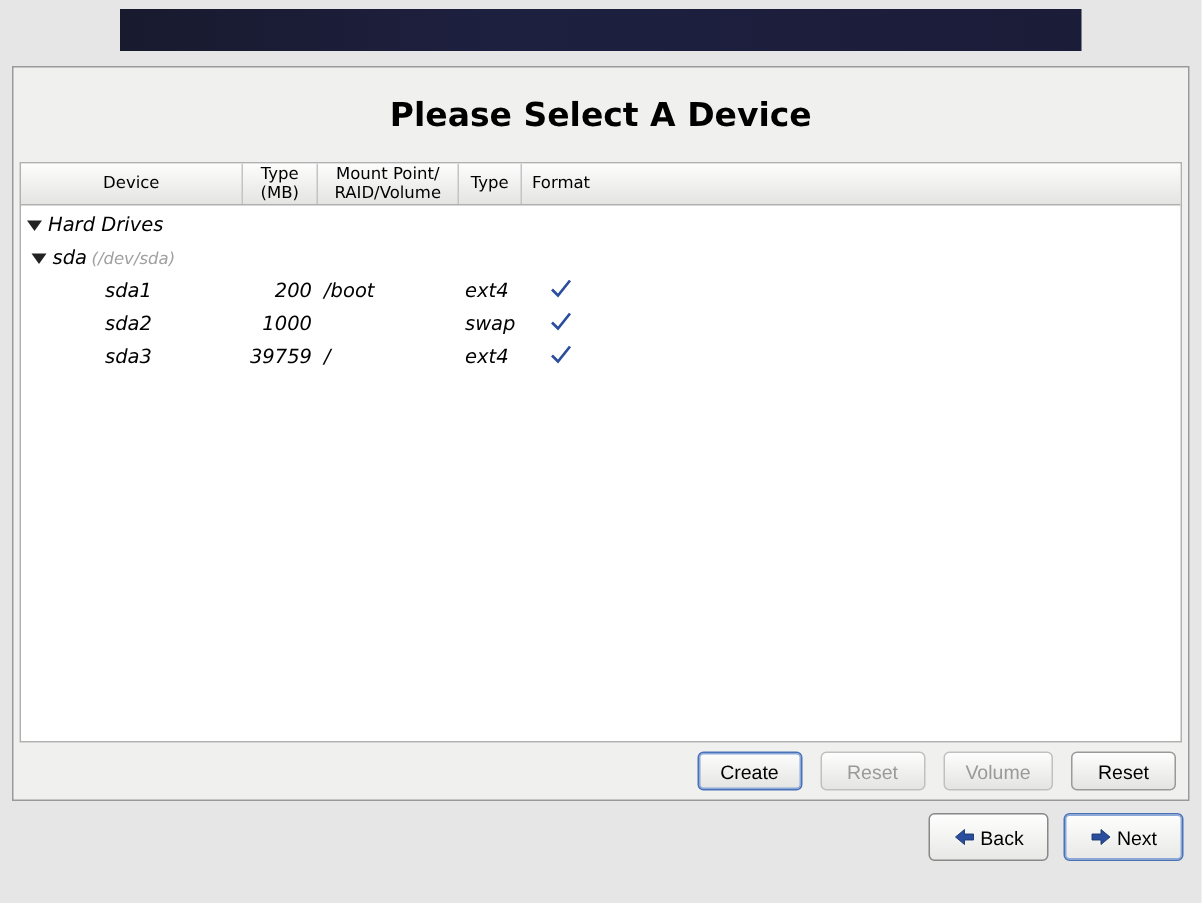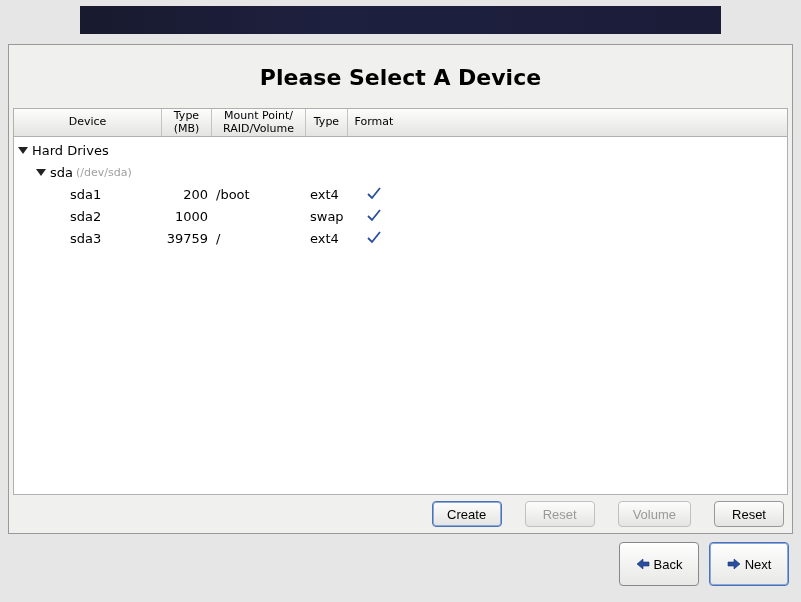--- a/index.html
+++ b/index.html
@@ -62,20 +62,21 @@
 .th-type   { width: 42px; }
 .th-format { width: 52px; border-right: none !important; }
 .table-body {
   font-size: 13px;
   padding: 2px 0;
 }
 .row {
   display: flex;
   align-items: center;
   height: 22px;
+  font-style: italic;
 }
 .cell-device { width: 148px; display: flex; align-items: center; }
 .cell-size   { width: 50px; text-align: right; padding-right: 4px; }
 .cell-mount  { width: 94px; padding-left: 4px; }
 .cell-type   { width: 42px; padding-left: 4px; }
 .cell-format { width: 52px; text-align: center; }
 .triangle {
   display: inline-block;
   width: 0; height: 0;
   border-left: 5px solid transparent;
@@ -91,21 +92,21 @@
 .check {
   position: relative;
   display: inline-block;
   width: 16px;
   height: 14px;
 }
 .check svg { display: block; }
 .btn-row {
   display: flex;
   justify-content: flex-end;
-  gap: 23px;
+  gap: 12px;
   padding: 6px 8px 6px 0;
 }
 .btn {
   min-width: 70px;
   height: 26px;
   padding: 0 14px;
   border: 1px solid #999;
   border-radius: 4px;
   background: linear-gradient(#fdfdfd, #e4e4e2);
   font-size: 13px;
@@ -124,21 +125,21 @@
   box-shadow: 0 0 0 1px #8aa8d8 inset;
 }
 .nav-row {
   display: flex;
   justify-content: flex-end;
   gap: 10px;
   padding: 8px 12px 0 0;
 }
 .nav-btn {
   min-width: 80px;
-  height: 44px;
+  height: 32px;
   padding: 0 12px;
   border: 1px solid #888;
   border-radius: 4px;
   background: linear-gradient(#fefefe, #e8e8e6);
   font-size: 13px;
   cursor: pointer;
   display: inline-flex;
   align-items: center;
   justify-content: center;
   gap: 4px;
@@ -174,21 +175,21 @@
 
     <div class="table-body">
       <div class="row">
         <div class="cell-device" style="padding-left:4px">
           <span class="triangle"></span>
           <span>Hard Drives</span>
         </div>
       </div>
 
       <div class="row">
-        <div class="cell-device" style="padding-left:22px">
+        <div class="cell-device" style="padding-left:7px">
           <span class="triangle"></span>
           <span>sda</span>
           <span class="dev-path">(/dev/sda)</span>
         </div>
       </div>
 
       <div class="row">
         <div class="cell-device" style="padding-left:56px">
             <span>sda1</span>
           </div>

